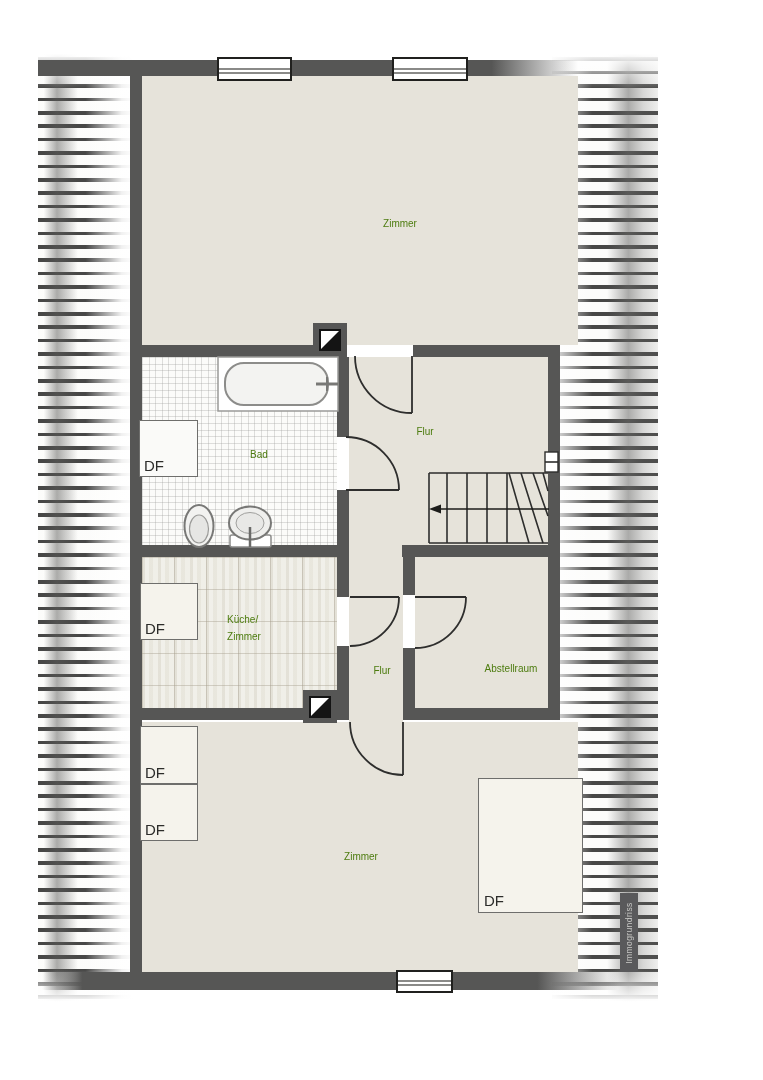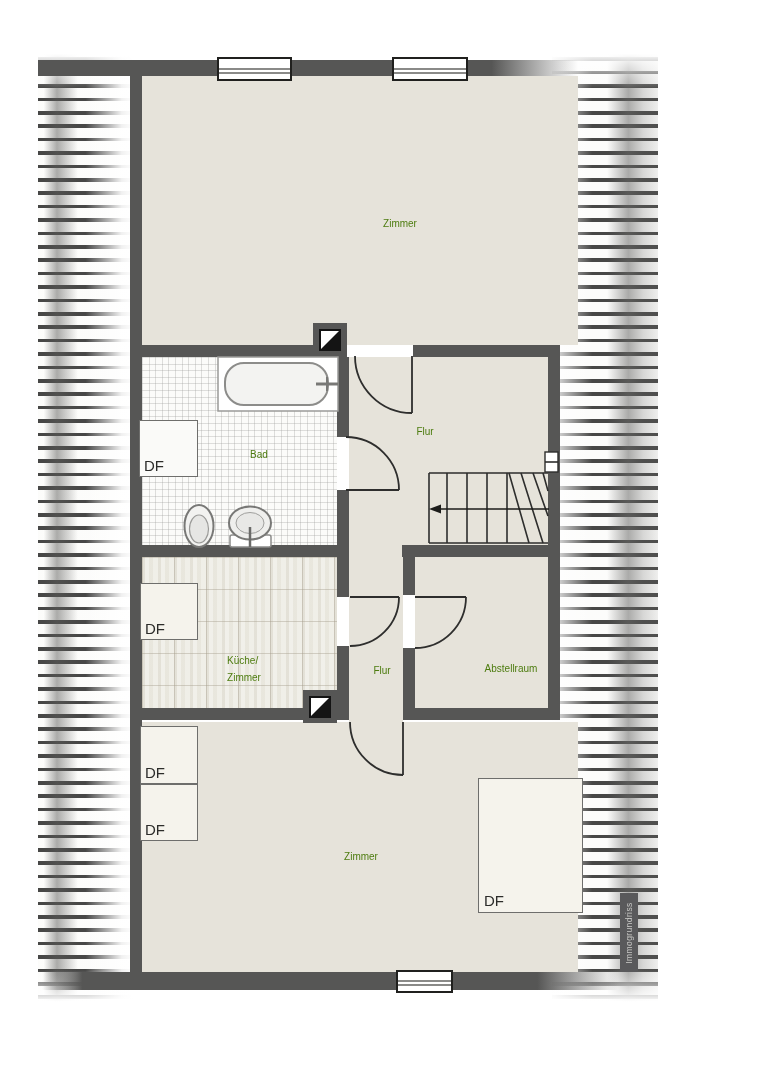--- a/index.html
+++ b/index.html
@@ -184,21 +184,21 @@
   <div class="df-box" style="left:140px;top:784px;width:58px;height:57px">
     <span class="df-label">DF</span>
   </div>
   <div class="df-box" style="left:478px;top:778px;width:105px;height:135px">
     <span class="df-label" style="left:5px;bottom:3px">DF</span>
   </div>
 
   <div class="label" style="left:400px;top:223px">Zimmer</div>
   <div class="label" style="left:259px;top:454px">Bad</div>
   <div class="label" style="left:425px;top:431px">Flur</div>
-  <div class="label" style="left:244px;top:669px">
+  <div class="label" style="left:244px;top:628px">
     <div>Küche/</div>
     <div>Zimmer</div>
   </div>
   <div class="label" style="left:382px;top:670px">Flur</div>
   <div class="label" style="left:511px;top:668px">Abstellraum</div>
   <div class="label" style="left:361px;top:856px">Zimmer</div>
 
   <div class="badge">
     <span>Immogrundriss</span>
   </div>

